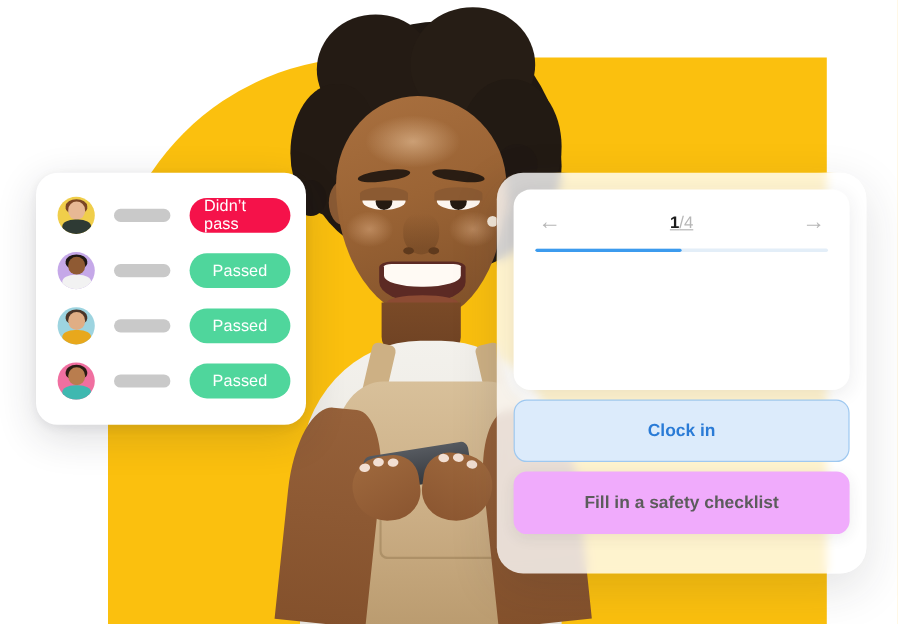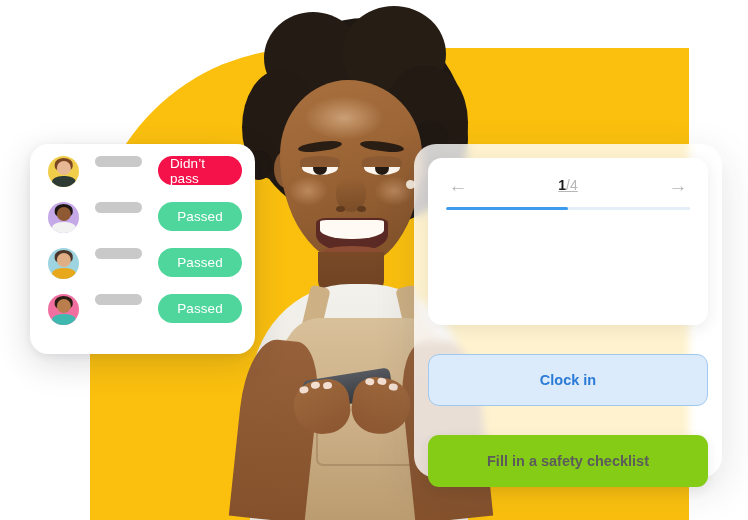--- a/index.html
+++ b/index.html
@@ -197,21 +197,21 @@
     height: 210px;
     background: #ffffff;
     border-radius: 18px;
     box-shadow: 0 10px 34px rgba(40,40,50,.16), 0 2px 8px rgba(40,40,50,.07);
     z-index: 6;
     padding: 0;
     box-sizing: border-box;
   }
   .result-row {
     display: flex;
-    align-items: flex-start;
+    align-items: center;
     height: 46px;
     padding: 0 14px 0 18px;
     gap: 16px;
   }
   .result-row:nth-child(1) { margin-top: 12px; }
   .avatar {
     width: 31px;
     height: 31px;
     border-radius: 50%;
     flex: 0 0 31px;
@@ -317,37 +317,37 @@
   }
   .question-text {
     margin-top: 16px;
     font-size: 20px;
     line-height: 1.27;
     font-weight: 700;
     color: #111111;
     letter-spacing: -0.2px;
   }
   .answer {
-    margin-top: 29px;
+    margin-top: 8px;
     height: 52px;
     border-radius: 11px;
     display: flex;
     align-items: center;
     justify-content: center;
     font-size: 14.5px;
     font-weight: 700;
     box-sizing: border-box;
   }
   .answer.selected {
     background: #DCEBFB;
     border: 1px solid #9EC8F0;
     color: #2A7BD6;
   }
   .answer.plain {
-    background: #84cc16;
+    background: #f0abfc;
     color: #5C5C5C;
     box-shadow: 0 3px 12px rgba(40,40,50,.09);
   }
 </style>
 </head>
 <body>
 
 <div id="stage">
 
   <div class="yellow-shape"></div>

